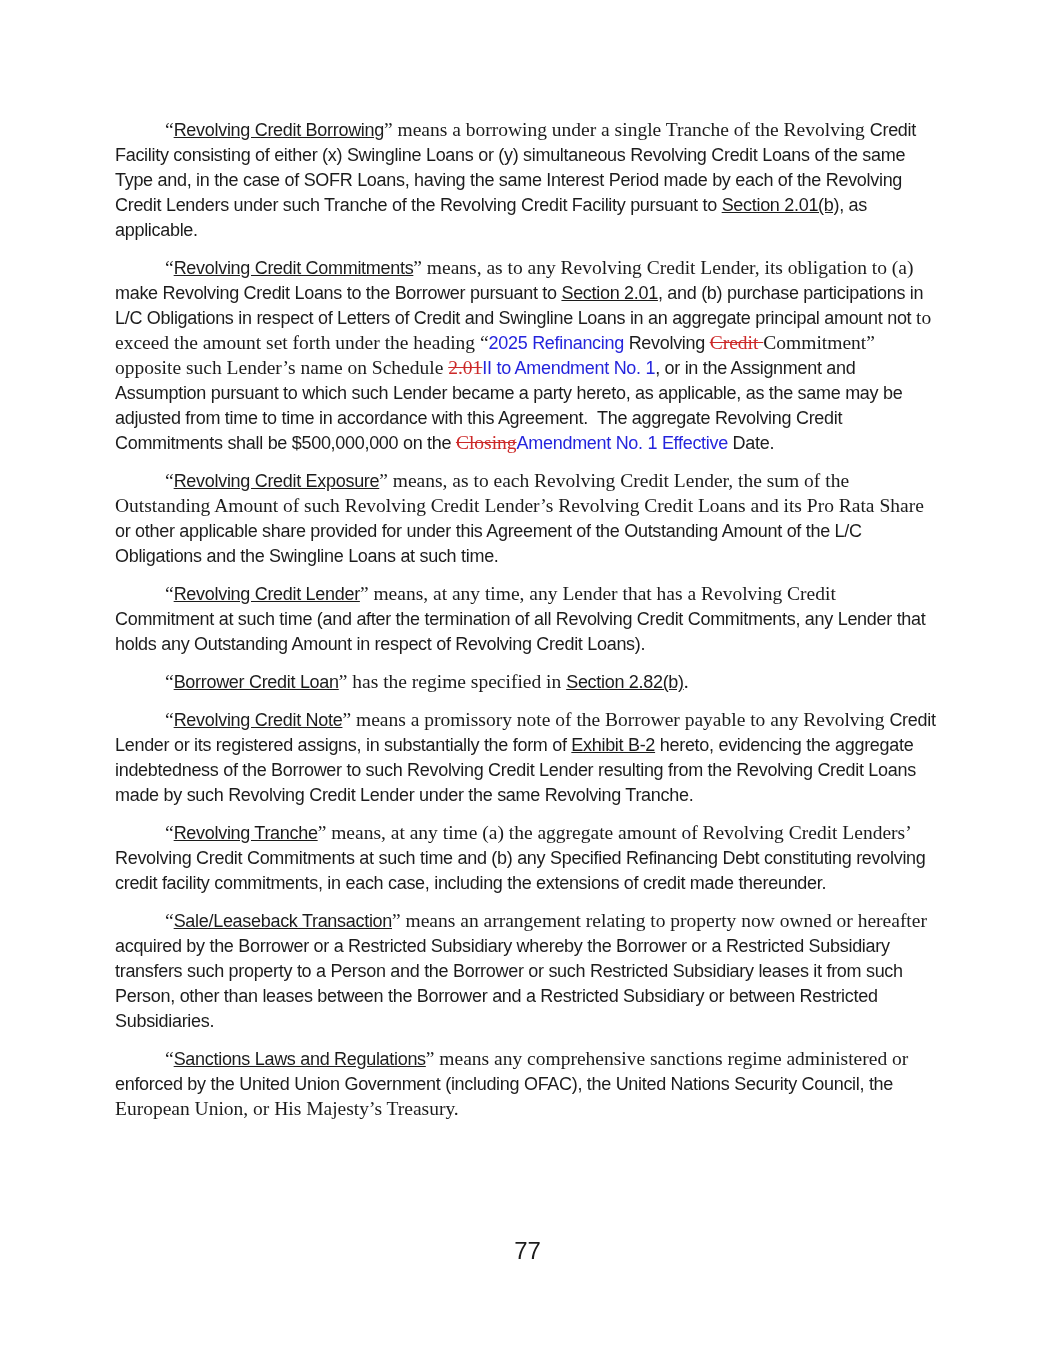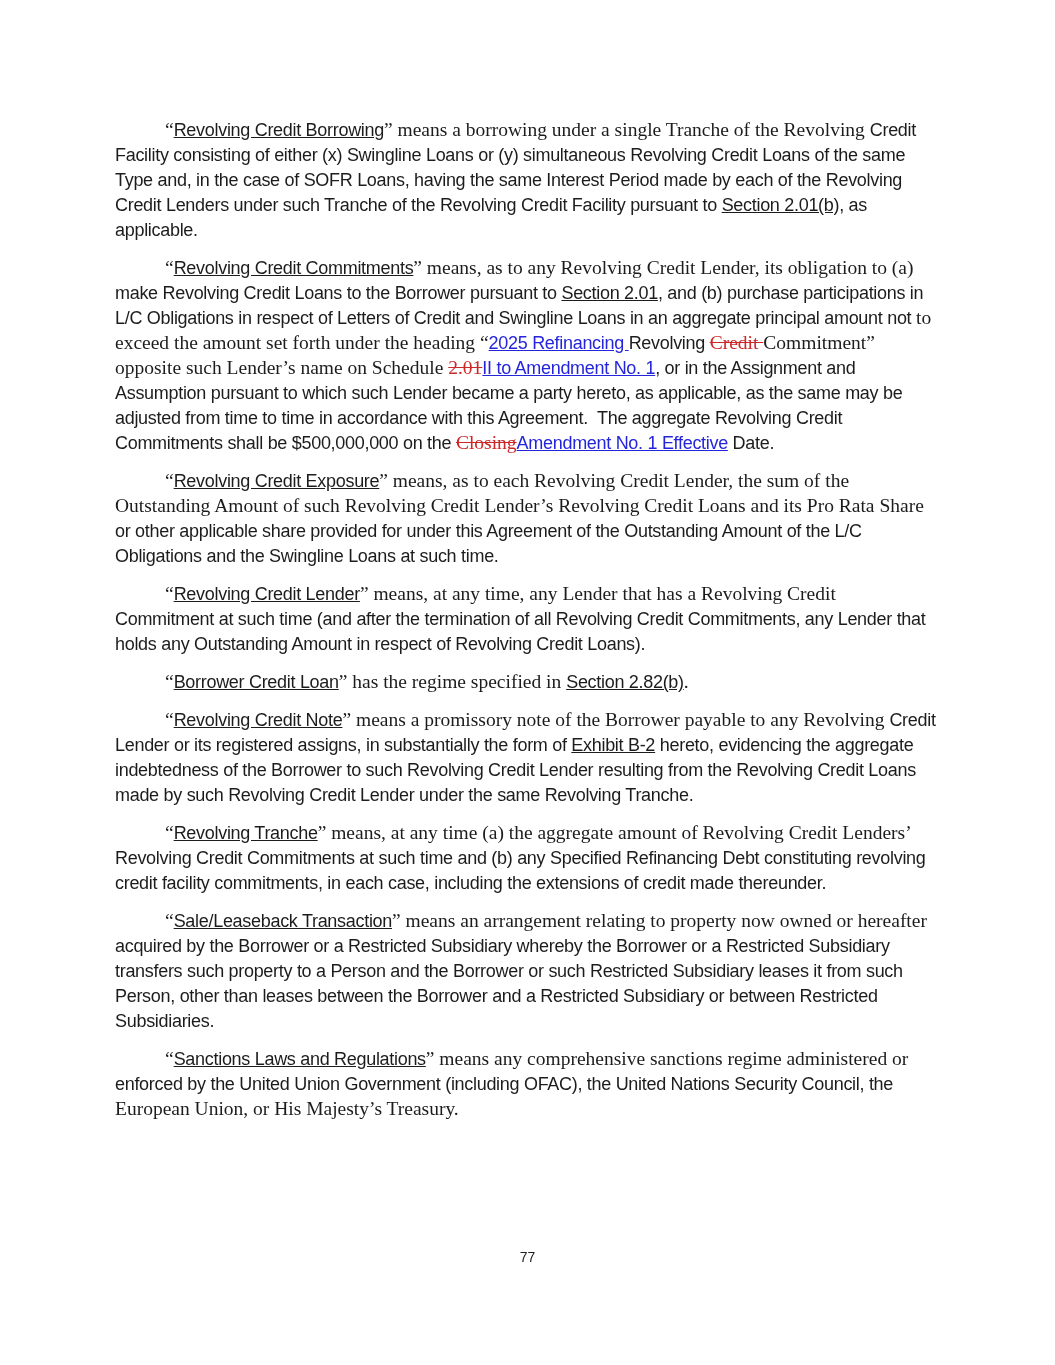--- a/index.html
+++ b/index.html
@@ -36,30 +36,29 @@
     font-size: 18px;
     letter-spacing: -0.3px;
   }
   .u {
     text-decoration: underline;
   }
   .del {
     text-decoration: line-through;
   }
   .ins {
-    text-decoration: underline;
   }
   .page-number {
     position: absolute;
     bottom: 100px;
     left: 0;
     width: 100%;
     text-align: center;
     font-family: "Liberation Sans", sans-serif;
-    font-size: 14px;
+    font-size: 24px;
     color: #1c1c1c;
   }
 </style>
 </head>
 <body>
 
 <div class="page">
   <div class="content">
       <p class="para"><span class="serif">“</span><span class="sans u">Revolving Credit Borrowing</span><span class="serif">” means a borrowing under a single Tranche of the Revolving </span><span class="sans">Credit Facility consisting of either (x) Swingline Loans or (y) simultaneous Revolving Credit Loans of the same Type and, in the case of SOFR Loans, having the same Interest Period made by each of the Revolving Credit Lenders under such Tranche of the Revolving Credit Facility pursuant to </span><span class="sans u">Section 2.01(b),</span><span class="sans"> as applicable.</span></p>
       <p class="para"><span class="serif">“</span><span class="sans u">Revolving Credit Commitments</span><span class="serif">” means, as to any Revolving Credit Lender, its obligation to (a) </span><span class="sans">make Revolving Credit Loans to the Borrower pursuant to </span><span class="sans u">Section 2.01</span><span class="sans">, and (b) purchase participations in L/C Obligations in respect of Letters of Credit and Swingline Loans in an aggregate principal amount not </span><span class="serif">to exceed the amount set forth under the heading “</span><span class="sans ins" style="color: rgb(36, 36, 221);">2025 Refinancing </span><span class="sans">Revolving </span><span class="serif del" style="color: rgb(204, 40, 40);">Credit </span><span class="serif">Commitment” opposite such Lender’s name on Schedule </span><span class="serif del" style="color: rgb(204, 40, 40);">2.01</span><span class="sans ins" style="color: rgb(36, 36, 221);">II to Amendment No. 1</span><span class="sans">, or in the Assignment and Assumption pursuant to which such Lender became a party hereto, as applicable, as the same may be adjusted from time to time in accordance with this Agreement.&nbsp; The aggregate Revolving Credit Commitments shall be $500,000,000 on the </span><span class="serif del" style="color: rgb(204, 40, 40);">Closing</span><span class="sans ins" style="color: rgb(36, 36, 221);">Amendment No. 1 Effective</span><span class="sans"> Date.</span></p>

